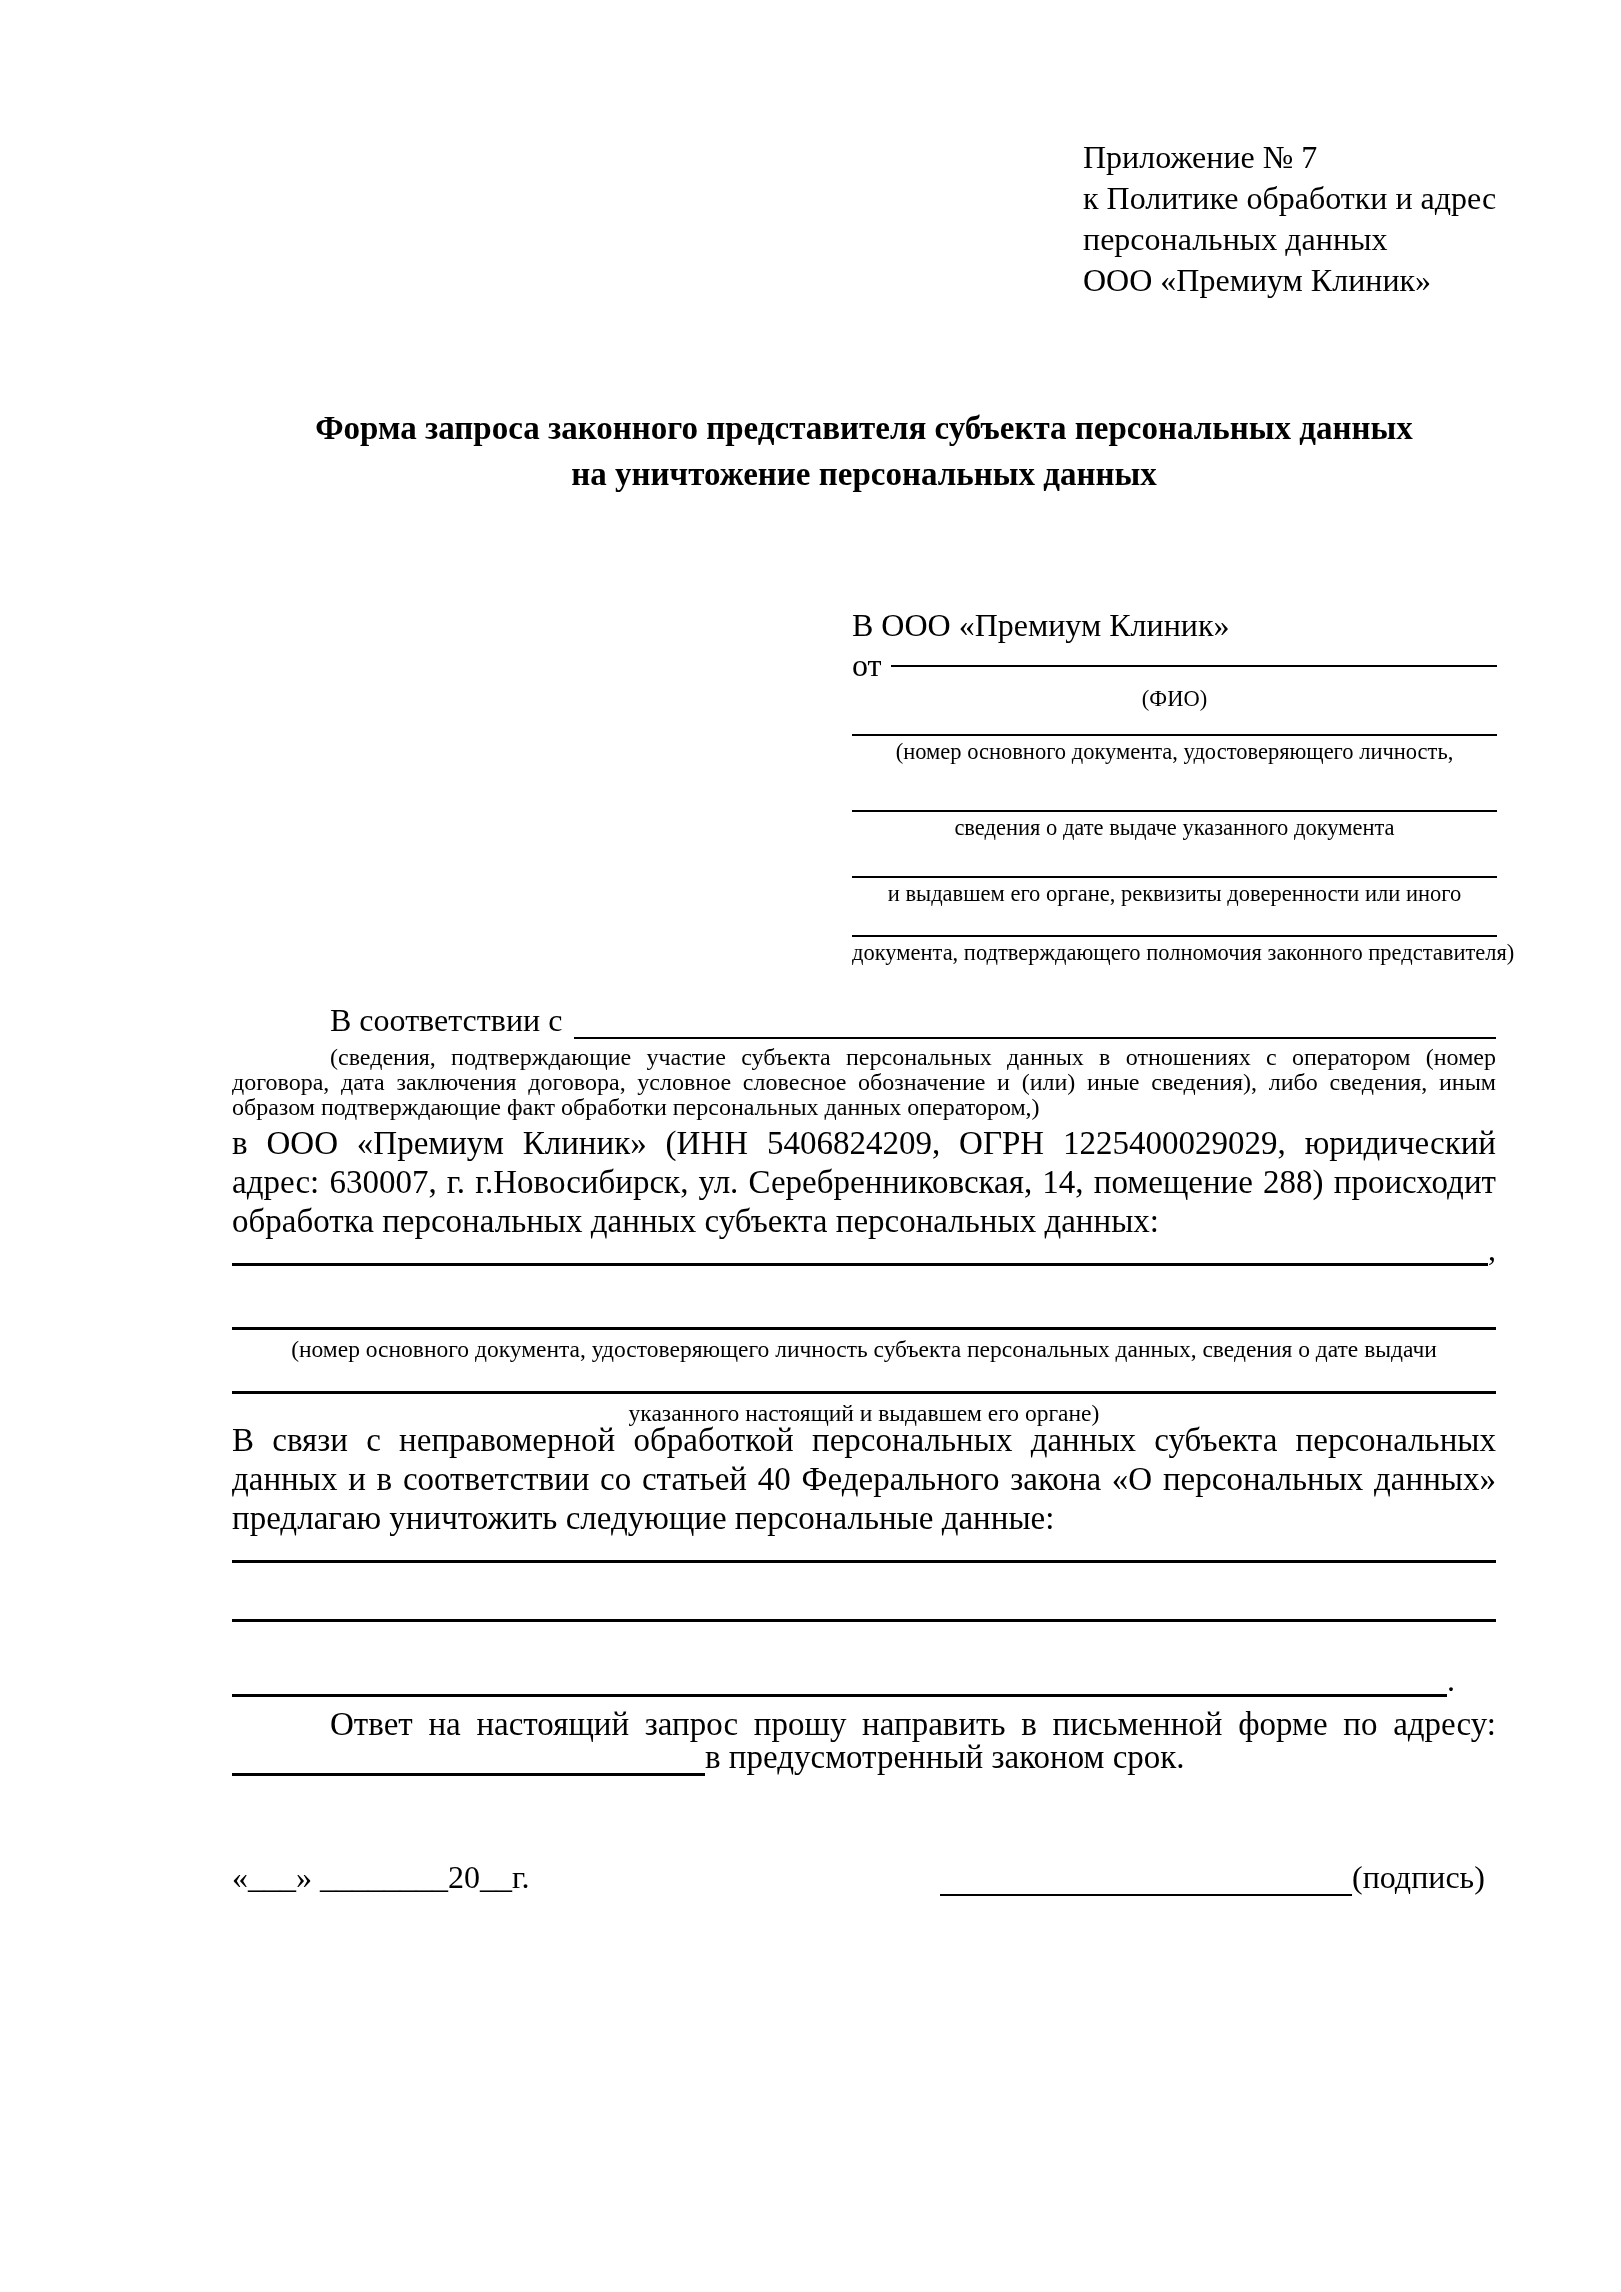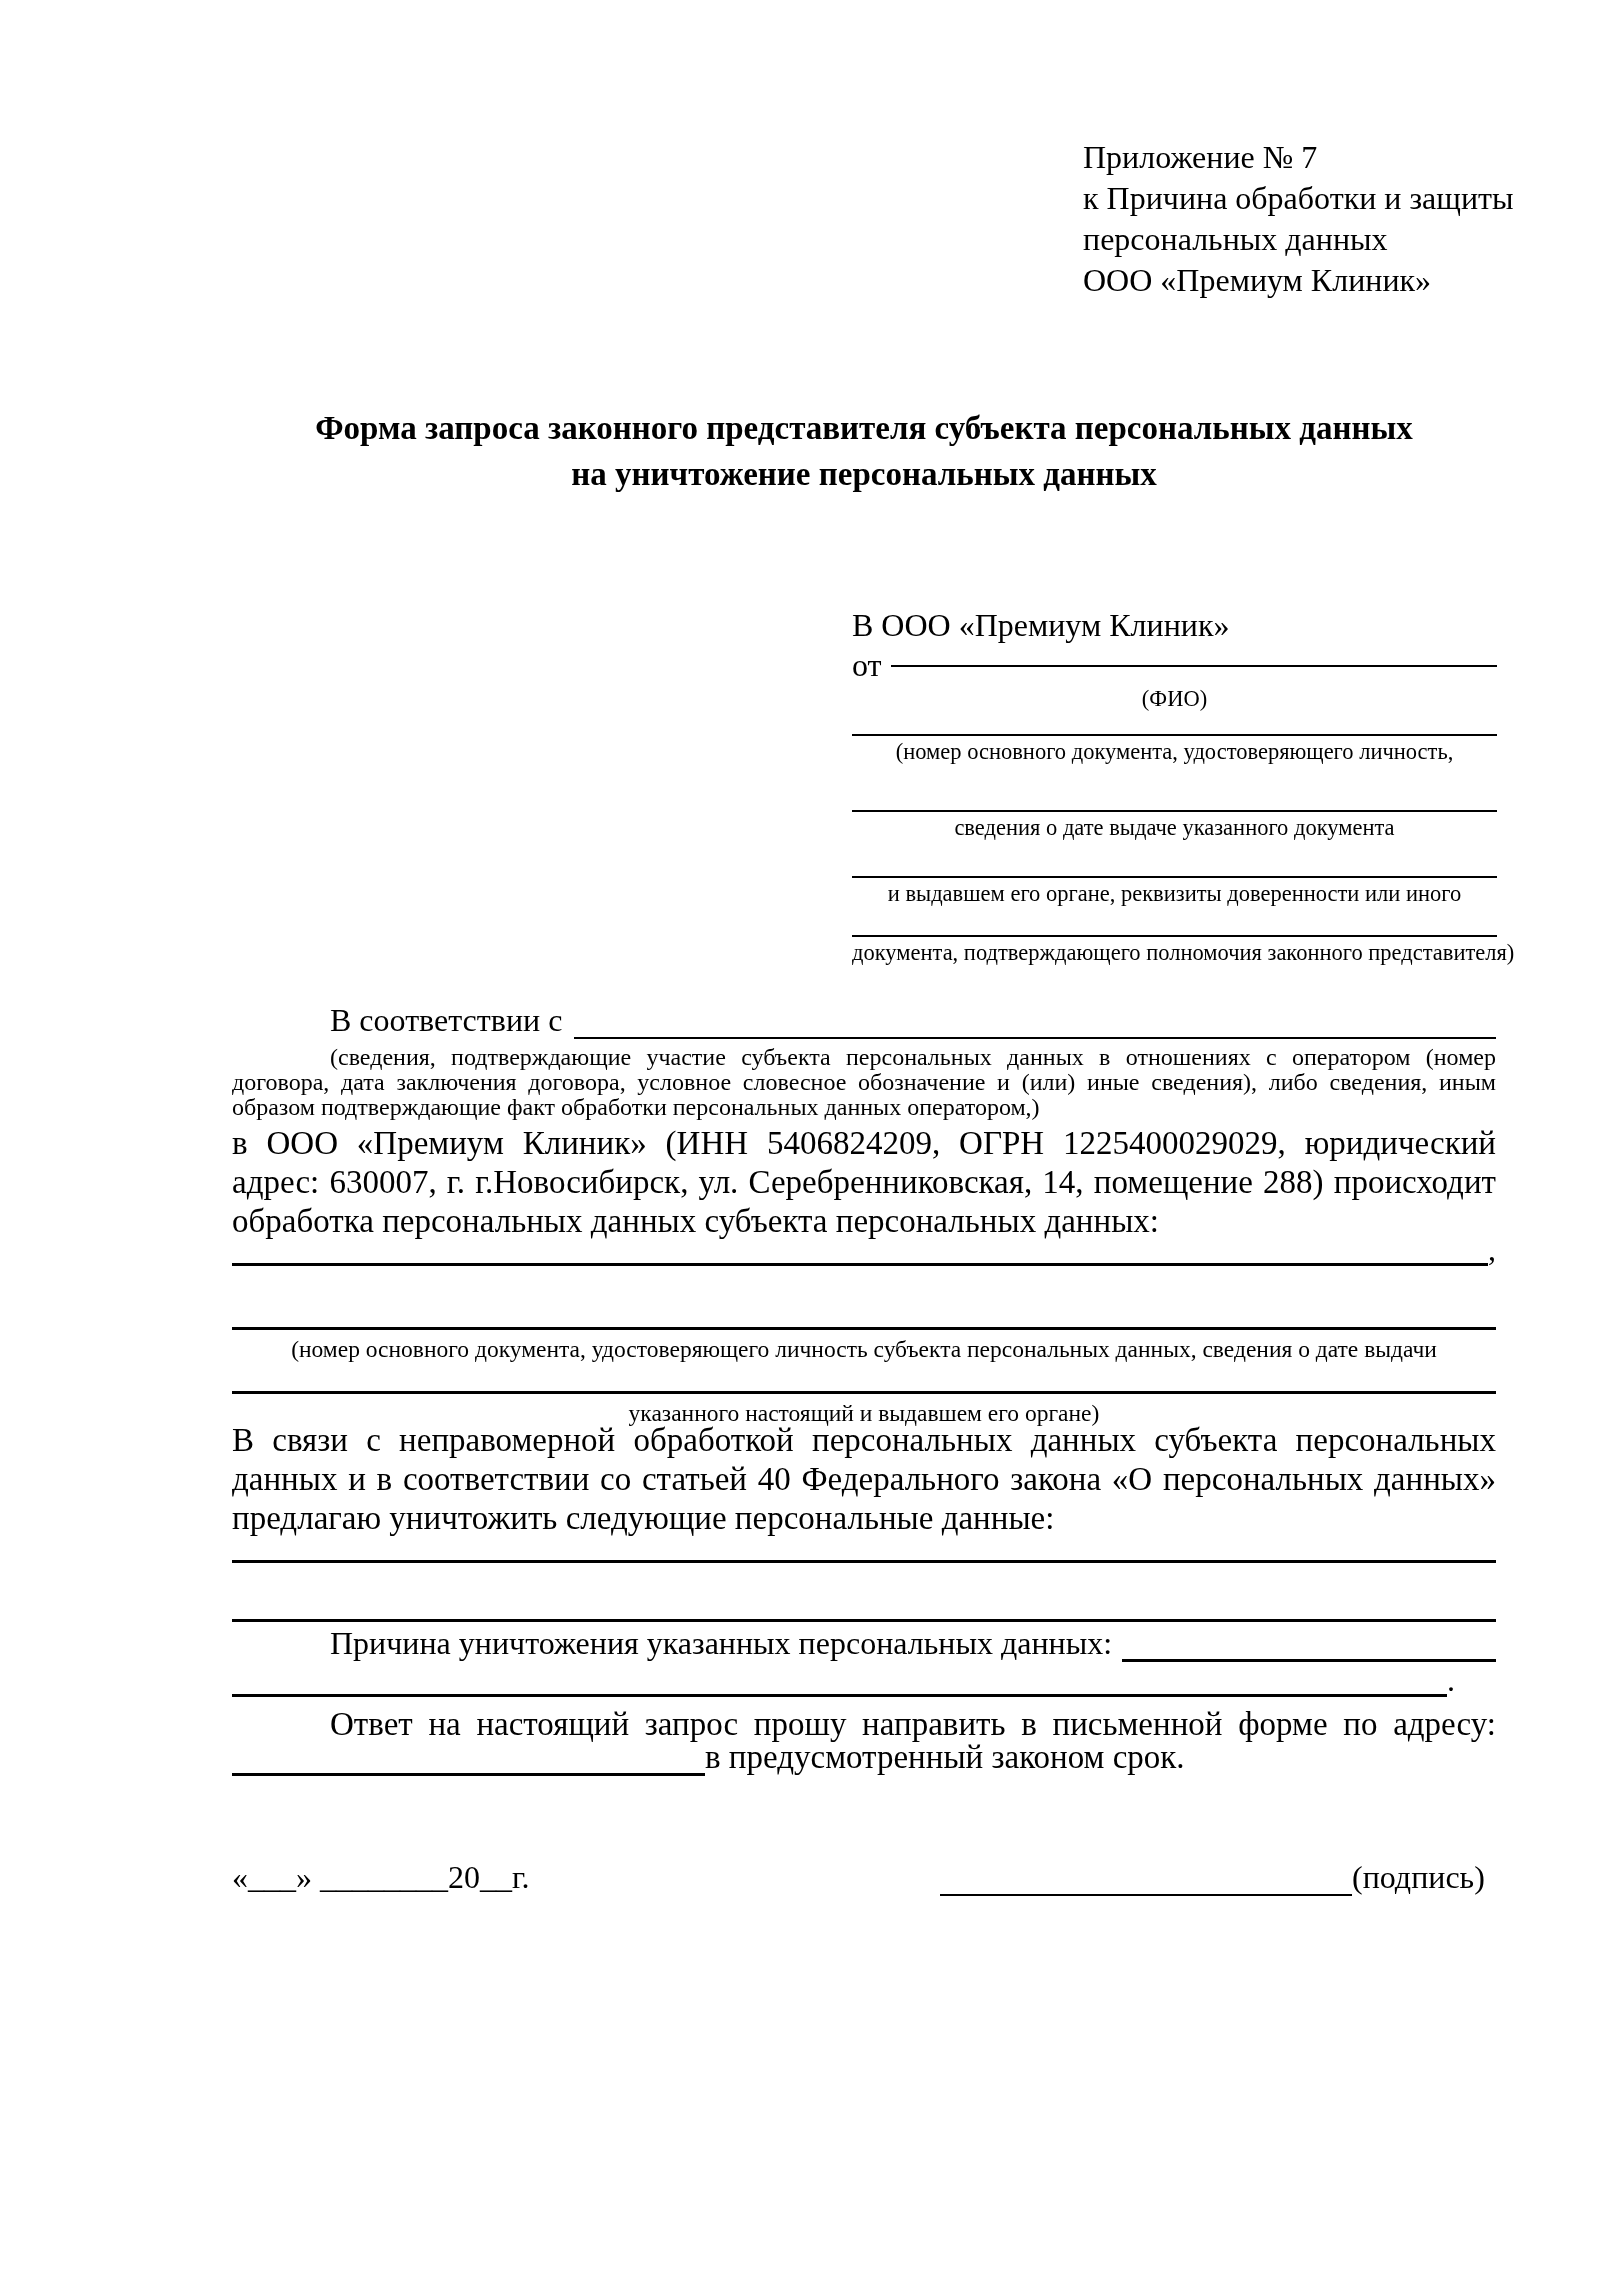--- a/index.html
+++ b/index.html
@@ -60,21 +60,21 @@
   .sig { position:absolute; left:708px; bottom:2px; display:flex; align-items:flex-end; }
   .sig .bline { width:412px; height:33px; border-bottom-width:2.9px; }
 </style>
 </head>
 <body>
 
 <div class="page">
 
   <div class="abs annex">
     <div>Приложение № 7</div>
-    <div>к Причина обработки и защиты</div>
+    <div>к Политике обработки и адрес</div>
     <div>персональных данных</div>
     <div>ООО «Премиум Клиник»</div>
   </div>
 
   <div class="abs title">
     <div>Форма запроса законного представителя субъекта персональных данных</div>
     <div>на уничтожение персональных данных</div>
   </div>
 
   <div class="abs addr">
@@ -126,24 +126,20 @@
   <div class="abs col" style="top:1391px;">
     <div class="hline"></div>
     <div class="cap-wide" style="margin-top:5.9px;">указанного настоящий и выдавшем его органе)</div>
   </div>
 
   <div class="abs col para" style="top:1421px;">В связи с неправомерной обработкой персональных данных субъекта персональных данных и в соответствии со статьей 40 Федерального закона «О персональных данных» предлагаю уничтожить следующие персональные данные:</div>
 
   <div class="abs col hline" style="top:1560px;"></div>
   <div class="abs col hline" style="top:1619px;"></div>
 
-  <div class="abs col row-flex" style="top:1627px; height:35px;">
-    <span class="indent" style="flex:0 0 auto;">Причина уничтожения указанных персональных данных:</span>
-    <span class="bline grow thick" style="margin-left:9.8px;"></span>
-  </div>
   <div class="abs col row-flex" style="top:1662px; height:35px;">
     <span class="bline thick" style="width:1215px; height:35px;"></span>
     <span class="tail">.</span>
   </div>
 
   <div class="abs col row-flex" style="top:1741px; height:35px;">
     <span class="bline thick" style="width:473px; height:35px;"></span>
     <span style="font-size:33px; line-height:37px;">в предусмотренный законом срок.</span>
   </div>
   <div class="abs col answer1" style="top:1705px;">Ответ на настоящий запрос прошу направить в письменной форме по адресу:</div>

